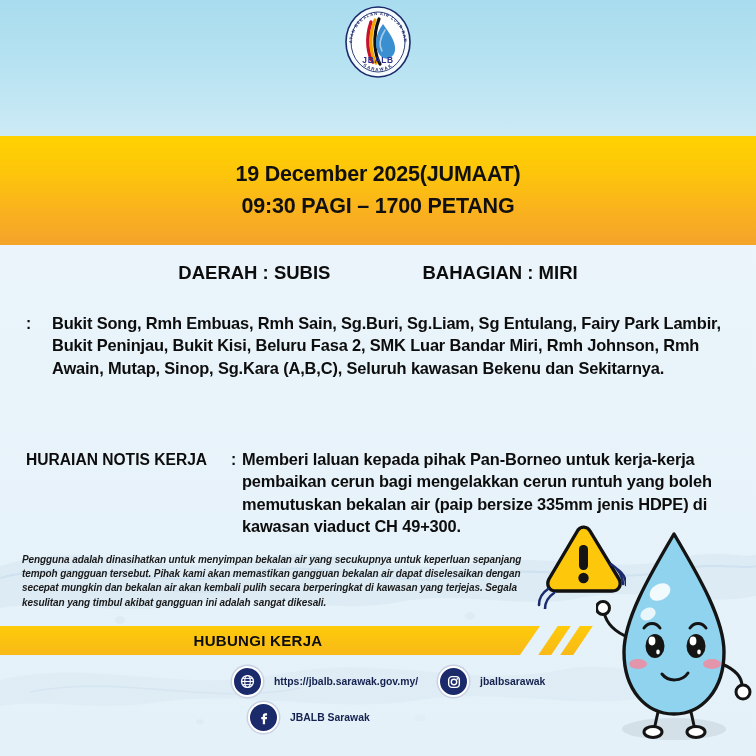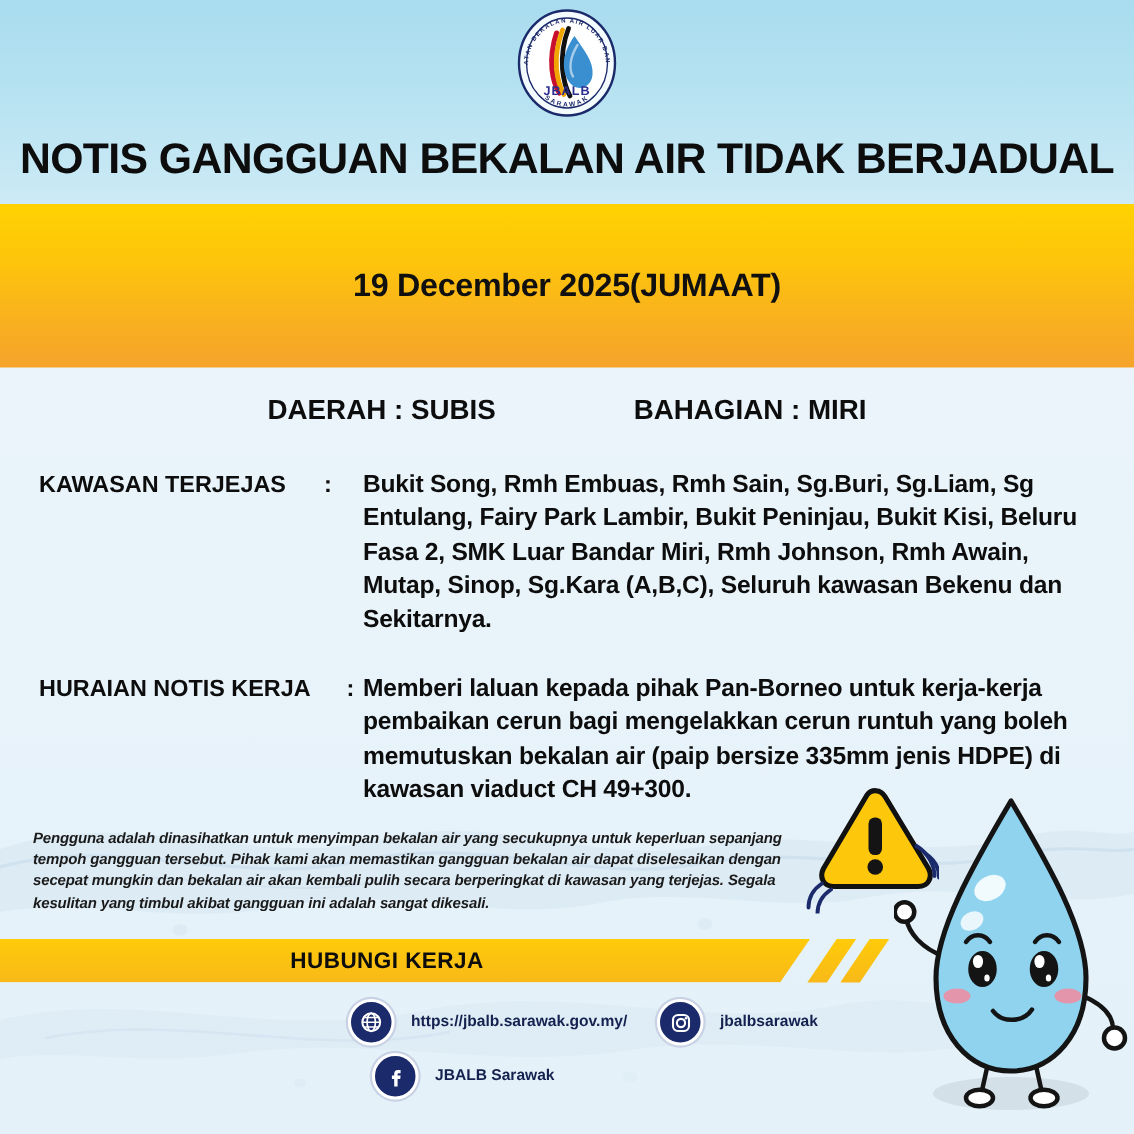--- a/index.html
+++ b/index.html
@@ -265,25 +265,25 @@
       <path id="arcTop" d="M 11 40 A 26 29 0 0 1 63 40" fill="none"></path>
       <text font-family="'Liberation Sans', sans-serif" font-size="4.1" font-weight="bold" fill="#1b2a6b" letter-spacing="0.85">
         <textPath href="#arcTop" startOffset="50%" text-anchor="middle">JABATAN BEKALAN AIR LUAR BANDAR</textPath>
       </text>
       <path id="arcBot" d="M 15 52 A 24 25 0 0 0 59 52" fill="none"></path>
       <text font-family="'Liberation Sans', sans-serif" font-size="4.4" font-weight="bold" fill="#1b2a6b" letter-spacing="1.4">
         <textPath href="#arcBot" startOffset="50%" text-anchor="middle">SARAWAK</textPath>
       </text>
     </svg>
 
-    <div class="title">NOTIS GANGGUAN BEKALAN AIR TIDAK BERJADUAL</div>
   </div>
 
   <div class="date-banner">
     <div class="date-line">19 December 2025(JUMAAT)</div>
+    <div class="date-line">09:30 PAGI – 1700 PETANG</div>
   </div>
 
   <svg class="splash" viewBox="0 0 756 175" preserveAspectRatio="none">
     <path d="M0 46 C90 16 170 60 250 40 C330 20 400 58 470 44 C540 30 610 56 680 38 C720 28 745 40 756 34 L756 76 C700 88 640 66 580 78 C520 90 460 70 400 82 C330 96 260 70 190 84 C120 98 60 78 0 88 Z" fill="#bcd3e4" opacity="0.42"></path>
     <path d="M0 58 C80 36 160 72 240 54 C320 36 395 70 465 56 C535 42 605 66 675 50 C715 41 742 50 756 46" fill="none" stroke="#9fc0d8" stroke-width="2.1" opacity="0.5"></path>
     <path d="M40 70 C110 54 180 82 250 68" fill="none" stroke="#b2cbdf" stroke-width="1.4" opacity="0.55"></path>
     <ellipse cx="120" cy="100" rx="5" ry="4" fill="#c6d8e8" opacity="0.5"></ellipse>
     <ellipse cx="300" cy="112" rx="4" ry="3" fill="#c6d8e8" opacity="0.45"></ellipse>
     <ellipse cx="470" cy="96" rx="5" ry="4" fill="#c6d8e8" opacity="0.45"></ellipse>
   </svg>
@@ -294,21 +294,20 @@
     <ellipse cx="200" cy="82" rx="4" ry="3" fill="#cfdde9" opacity="0.5"></ellipse>
     <ellipse cx="420" cy="78" rx="5" ry="3.5" fill="#cfdde9" opacity="0.45"></ellipse>
   </svg>
 
   <div class="region-row">
     <div>DAERAH : SUBIS</div>
     <div>BAHAGIAN  : MIRI</div>
   </div>
 
   <div class="info-block info-areas">
-    <div class="info-label">KAWASAN TERJEJAS</div>
     <div class="info-colon">:</div>
     <div class="info-value">Bukit Song, Rmh Embuas, Rmh Sain, Sg.Buri, Sg.Liam, Sg Entulang, Fairy Park Lambir, Bukit Peninjau, Bukit Kisi, Beluru Fasa 2, SMK Luar Bandar Miri, Rmh Johnson, Rmh Awain, Mutap, Sinop, Sg.Kara (A,B,C), Seluruh kawasan Bekenu dan Sekitarnya.</div>
   </div>
 
   <div class="info-block info-work">
     <div class="info-label">HURAIAN NOTIS KERJA</div>
     <div class="info-colon">:</div>
     <div class="info-value">Memberi laluan kepada pihak Pan-Borneo untuk kerja-kerja pembaikan cerun bagi mengelakkan cerun runtuh yang boleh memutuskan bekalan air (paip bersize 335mm jenis HDPE) di kawasan viaduct CH 49+300.</div>
   </div>
 

